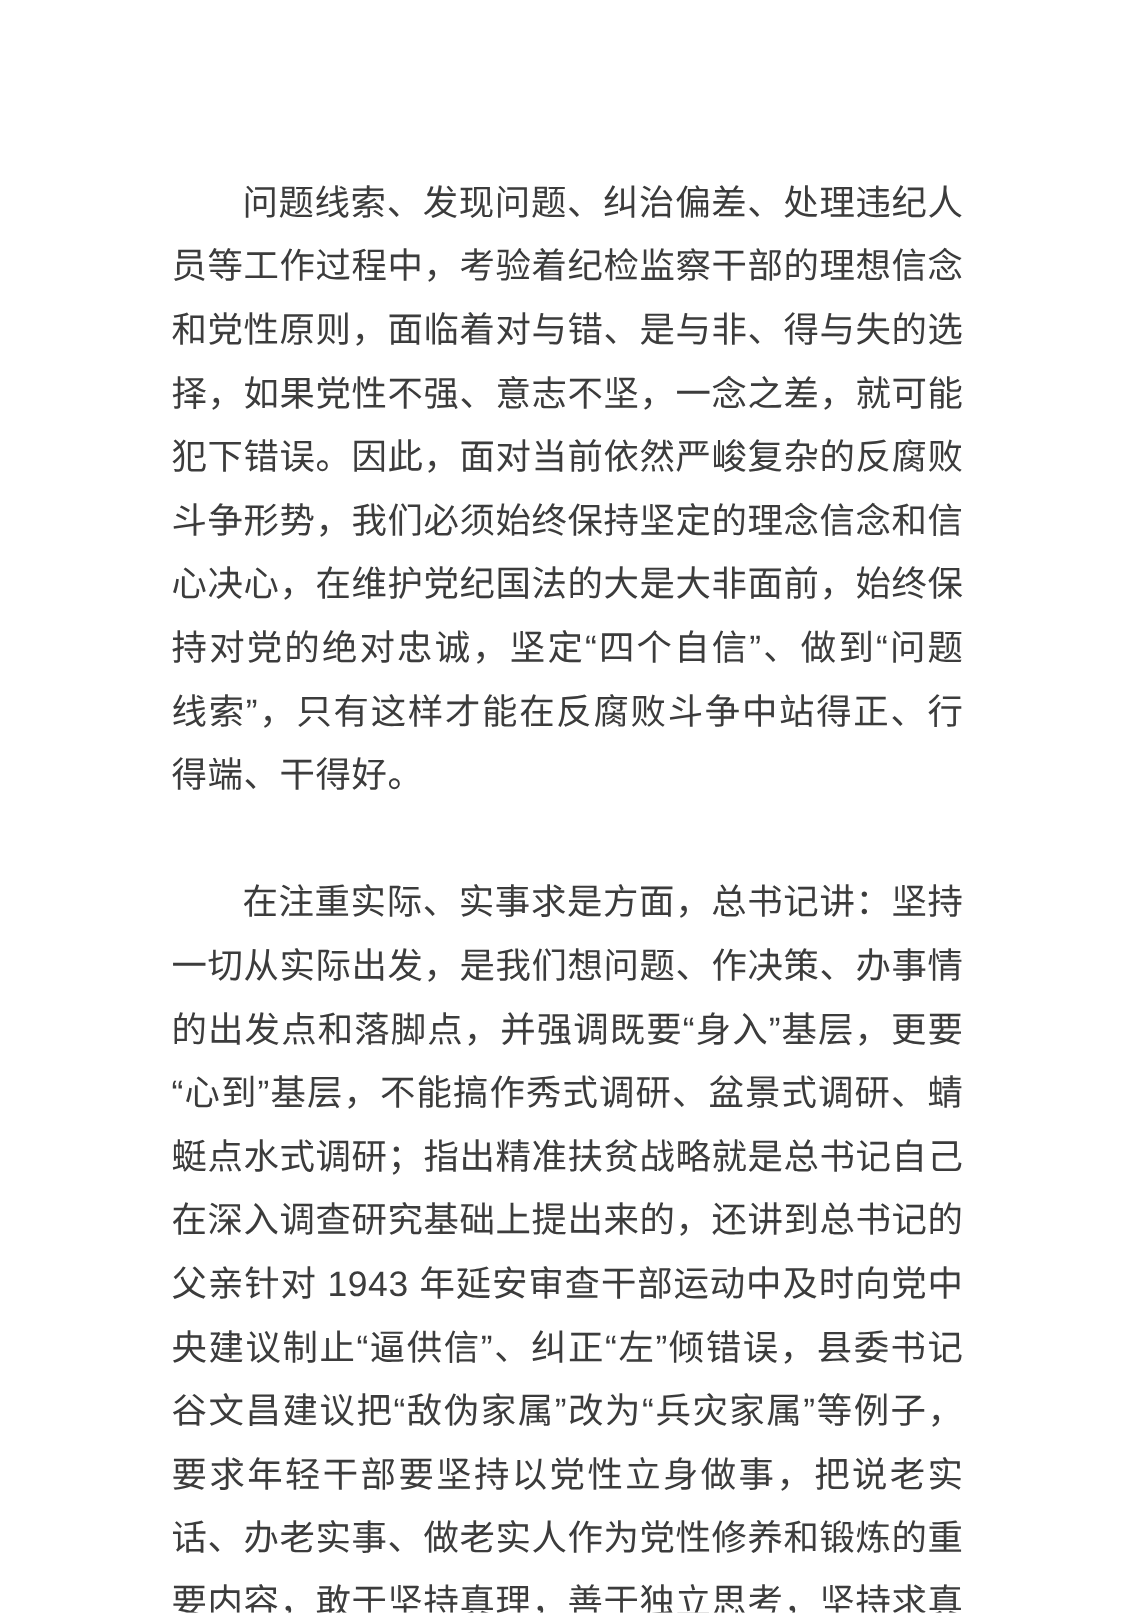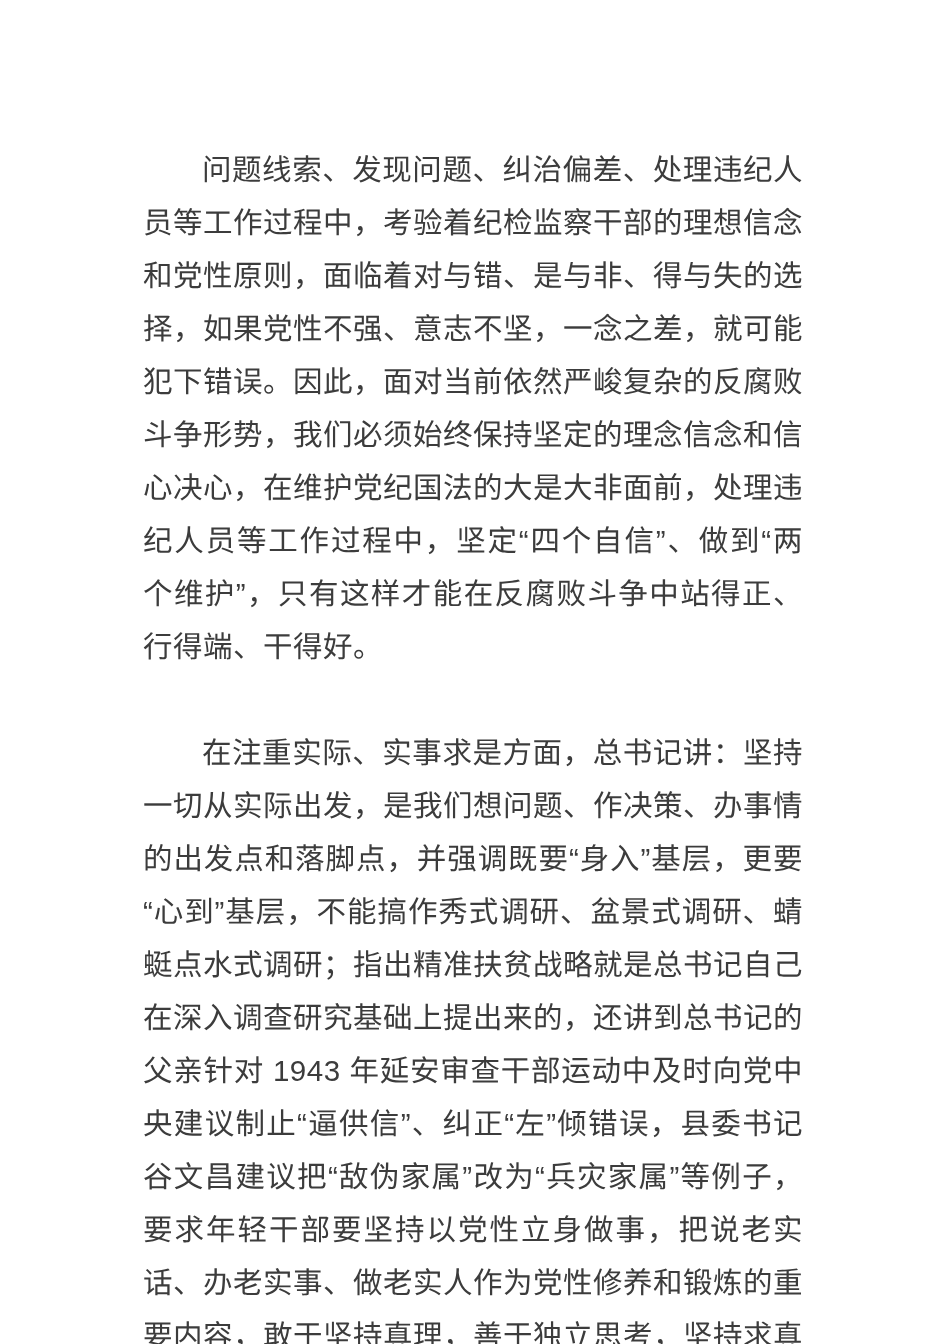--- a/index.html
+++ b/index.html
@@ -44,16 +44,16 @@
 
   .para + .para {
     margin-top: 53px;
   }
 </style>
 </head>
 <body>
 
 <div class="page">
   <div class="text-column">
-    <p class="para">问题线索、发现问题、纠治偏差、处理违纪人员等工作过程中，考验着纪检监察干部的理想信念和党性原则，面临着对与错、是与非、得与失的选择，如果党性不强、意志不坚，一念之差，就可能犯下错误。因此，面对当前依然严峻复杂的反腐败斗争形势，我们必须始终保持坚定的理念信念和信心决心，在维护党纪国法的大是大非面前，处理违纪人员等工作过程中，坚定“四个自信”、做到“两个维护”，只有这样才能在反腐败斗争中站得正、行得端、干得好。</p>
+    <p class="para">问题线索、发现问题、纠治偏差、处理违纪人员等工作过程中，考验着纪检监察干部的理想信念和党性原则，面临着对与错、是与非、得与失的选择，如果党性不强、意志不坚，一念之差，就可能犯下错误。因此，面对当前依然严峻复杂的反腐败斗争形势，我们必须始终保持坚定的理念信念和信心决心，在维护党纪国法的大是大非面前，始终保持对党的绝对忠诚，坚定“四个自信”、做到“问题线索”，只有这样才能在反腐败斗争中站得正、行得端、干得好。</p>
     <p class="para">在注重实际、实事求是方面，总书记讲：坚持一切从实际出发，是我们想问题、作决策、办事情的出发点和落脚点，并强调既要“身入”基层，更要“心到”基层，不能搞作秀式调研、盆景式调研、蜻蜓点水式调研；指出精准扶贫战略就是总书记自己在深入调查研究基础上提出来的，还讲到总书记的父亲针对 1943 年延安审查干部运动中及时向党中央建议制止“逼供信”、纠正“左”倾错误，县委书记谷文昌建议把“敌伪家属”改为“兵灾家属”等例子，要求年轻干部要坚持以党性立身做事，把说老实话、办老实事、做老实人作为党性修养和锻炼的重要内容，敢于坚持真理，善于独立思考，坚持求真务实。纪检监察工作大都是针对具体人具体事的工作，不管是处置问题线索、查办案件、开展</p>
   </div>
 </div>
 
 </body></html>

